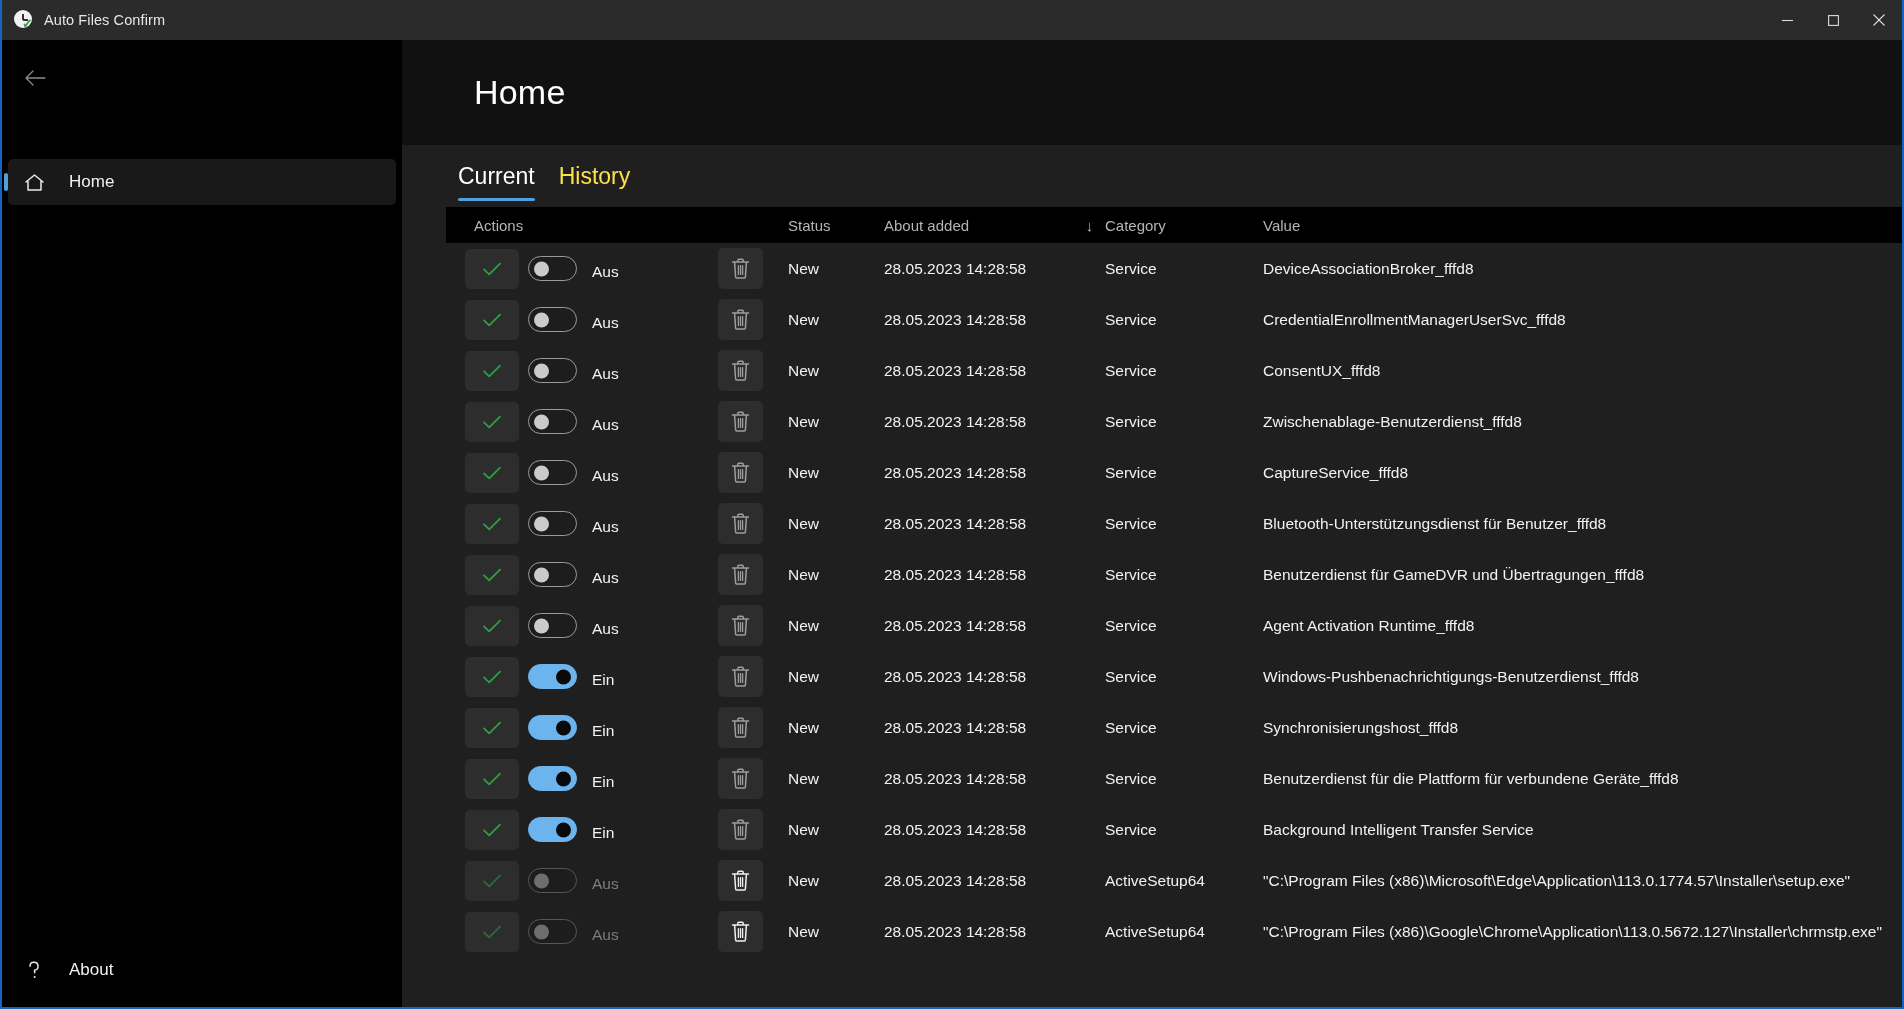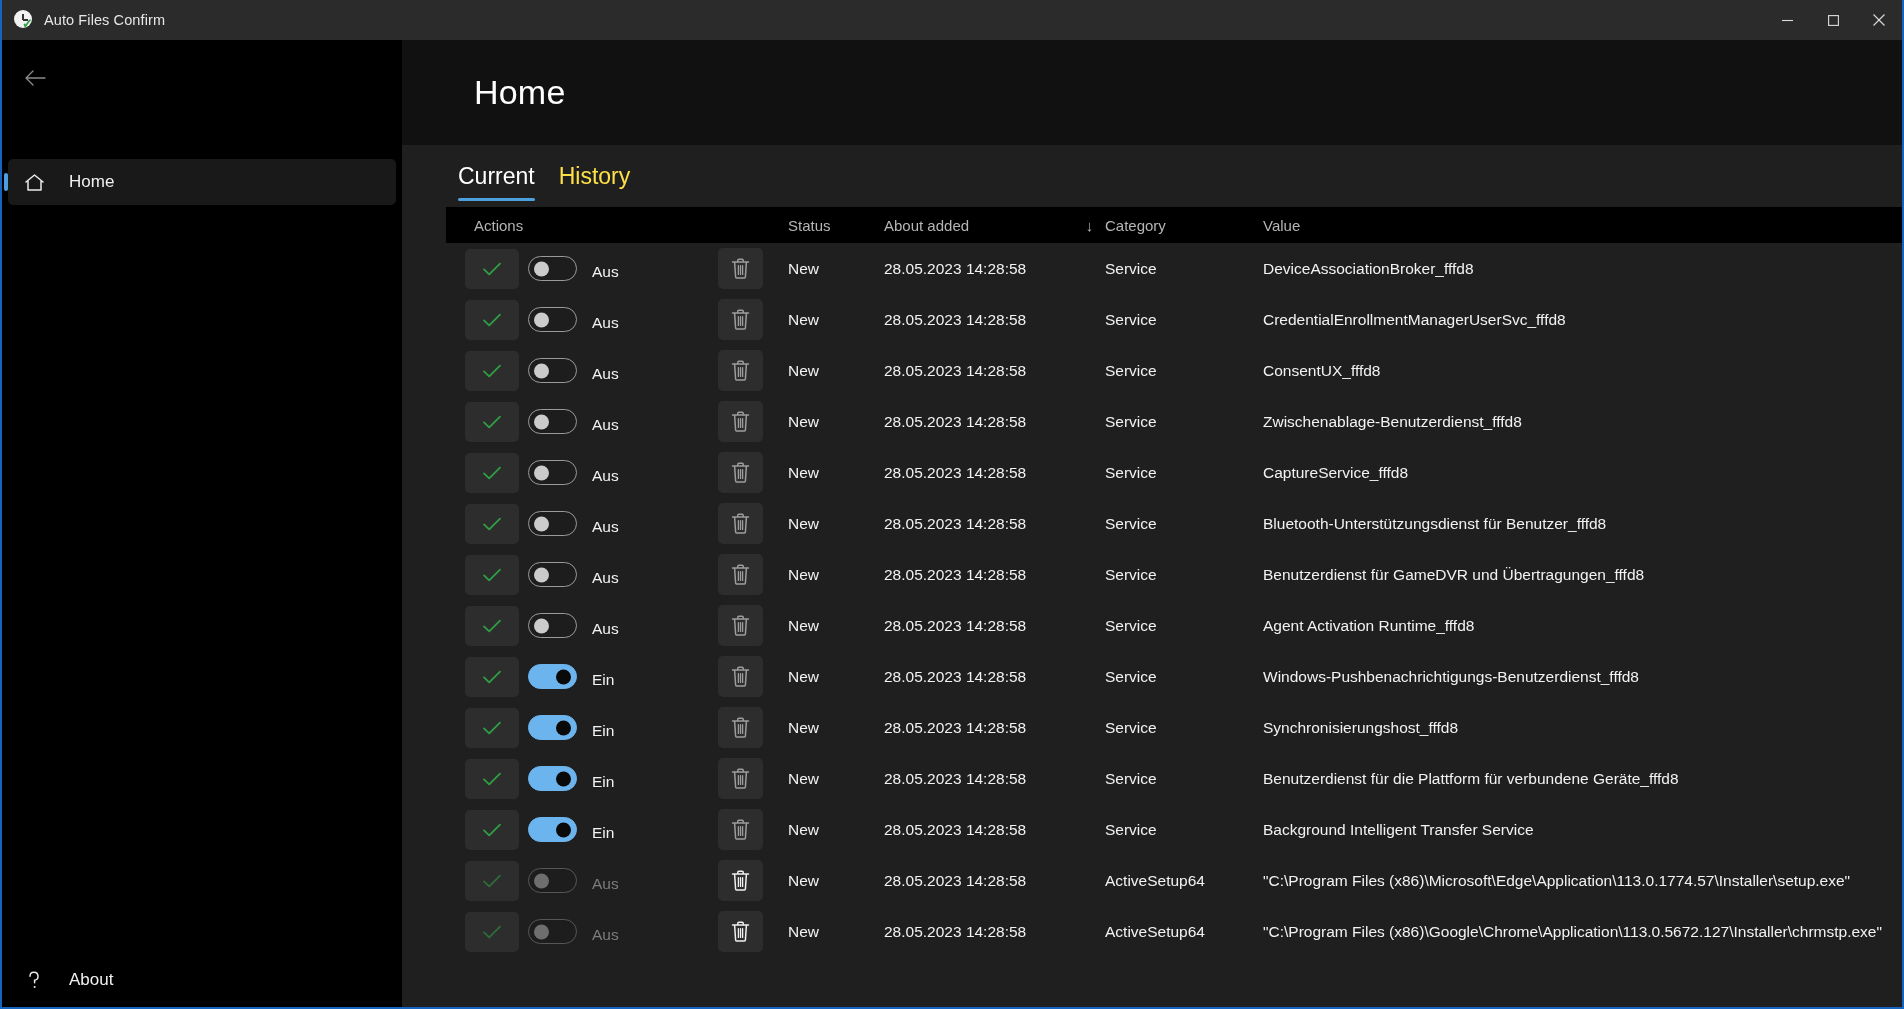--- a/index.html
+++ b/index.html
@@ -101,21 +101,21 @@
     transform: translateY(-50%);
     width: 3.5px; height: 18px;
     border-radius: 2px;
     background: #4ca0e0;
   }
   .nav-item .ico {
     width: 30px; display: flex; align-items: center; justify-content: flex-start;
     color: #eaeaea;
   }
   .nav-item .lbl { margin-left: 15px; }
-  .nav-bottom { margin-top: auto; padding-bottom: 4px; }
+  .nav-bottom { margin-top: auto; padding-bottom: 14px; }
 
   
   .content {
     flex: 1; min-width: 0;
     background: #1f1f1f;
     display: flex; flex-direction: column;
   }
   .page-header {
     height: 105px; flex: none;
     background: #111111;

